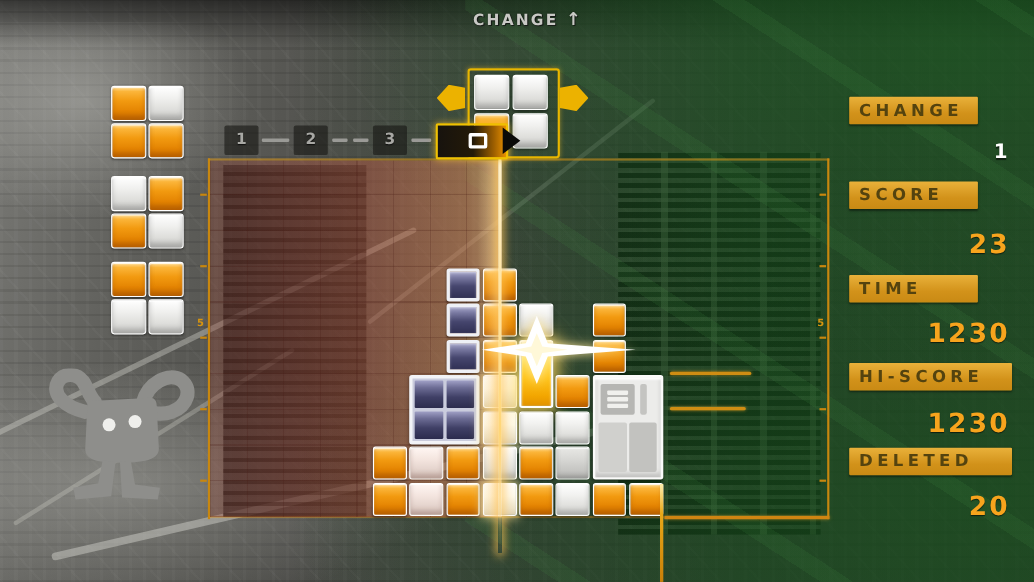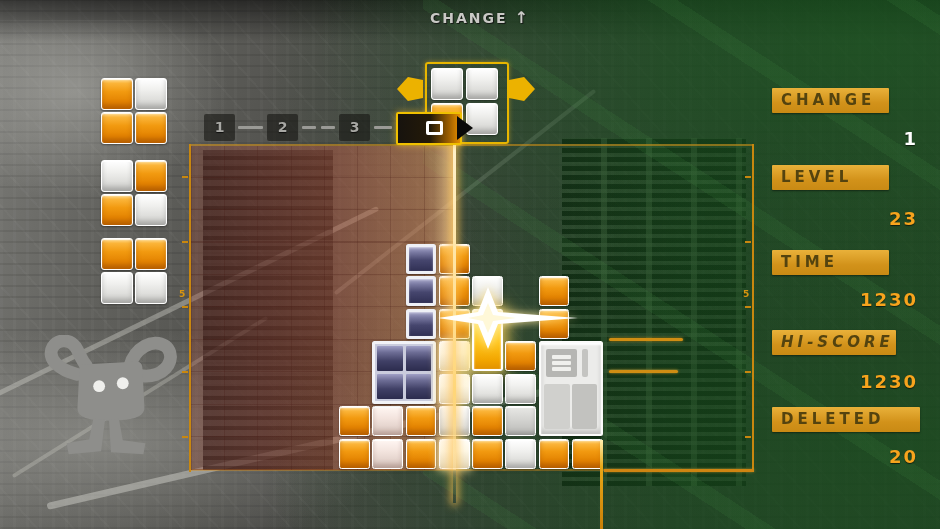--- a/index.html
+++ b/index.html
@@ -135,21 +135,21 @@
   .qcell.W{background:linear-gradient(180deg,#ffffff 0%,#f0f0ee 35%,#dbdbd8 75%,#c8c8c5 100%);
     box-shadow:inset 0 1px 1px #fff,inset 0 -4px 5px rgba(90,90,90,.3),0 1px 2px rgba(0,0,0,.35);}
 
   
   .stat{position:absolute;left:772px;width:148px;z-index:20;}
   .stat .bar{position:absolute;left:0;height:25px;border-radius:1px;
     background:linear-gradient(180deg,#e9b13a,#d2921a 60%,#c98a14);
     box-shadow:0 1px 2px rgba(0,0,0,.45);
     color:#54430f;font-size:15px;font-weight:bold;letter-spacing:4px;line-height:25px;padding-left:9px;}
   .stat .val{position:absolute;left:0;width:148px;text-align:right;padding-right:2px;
-    color:#f7a41d;font-size:18px;font-weight:bold;letter-spacing:2px;
+    color:#f7a41d;font-size:24px;font-weight:bold;letter-spacing:2px;
     text-shadow:0 1px 1px rgba(0,0,0,.6);}
   .stat .val.white{color:#ffffff;font-size:18px;}
 </style>
 </head>
 <body>
 
 <div class="stage">
 
   <div class="bg-base"></div>
   <div class="bg-tex"></div>
@@ -305,29 +305,29 @@
         <div class="qcell W" style="left: 0px; top: 34px;"></div>
         <div class="qcell W" style="left: 34px; top: 34px;"></div>
       </div>
     </div>
 
   <div class="stat">
     <div class="bar" style="top:88px;width:117px;">CHANGE</div>
     <div class="val white" style="top:128px;">1</div>
   </div>
   <div class="stat">
-    <div class="bar" style="top:165px;width:117px;">LEVEL</div>
+    <div class="bar" style="top:165px;width:117px;">SCORE</div>
     <div class="val" style="top:208px;">23</div>
   </div>
   <div class="stat">
     <div class="bar" style="top:250px;width:117px;">TIME</div>
     <div class="val" style="top:289px;">1230</div>
   </div>
   <div class="stat">
-    <div class="bar" style="top:330px;width:124px;font-style:italic;">HI-SCORE</div>
+    <div class="bar" style="top:330px;width:148px;">HI-SCORE</div>
     <div class="val" style="top:371px;">1230</div>
   </div>
   <div class="stat">
     <div class="bar" style="top:407px;width:148px;">DELETED</div>
     <div class="val" style="top:446px;">20</div>
   </div>
 
 </div>
 
 </body></html>

